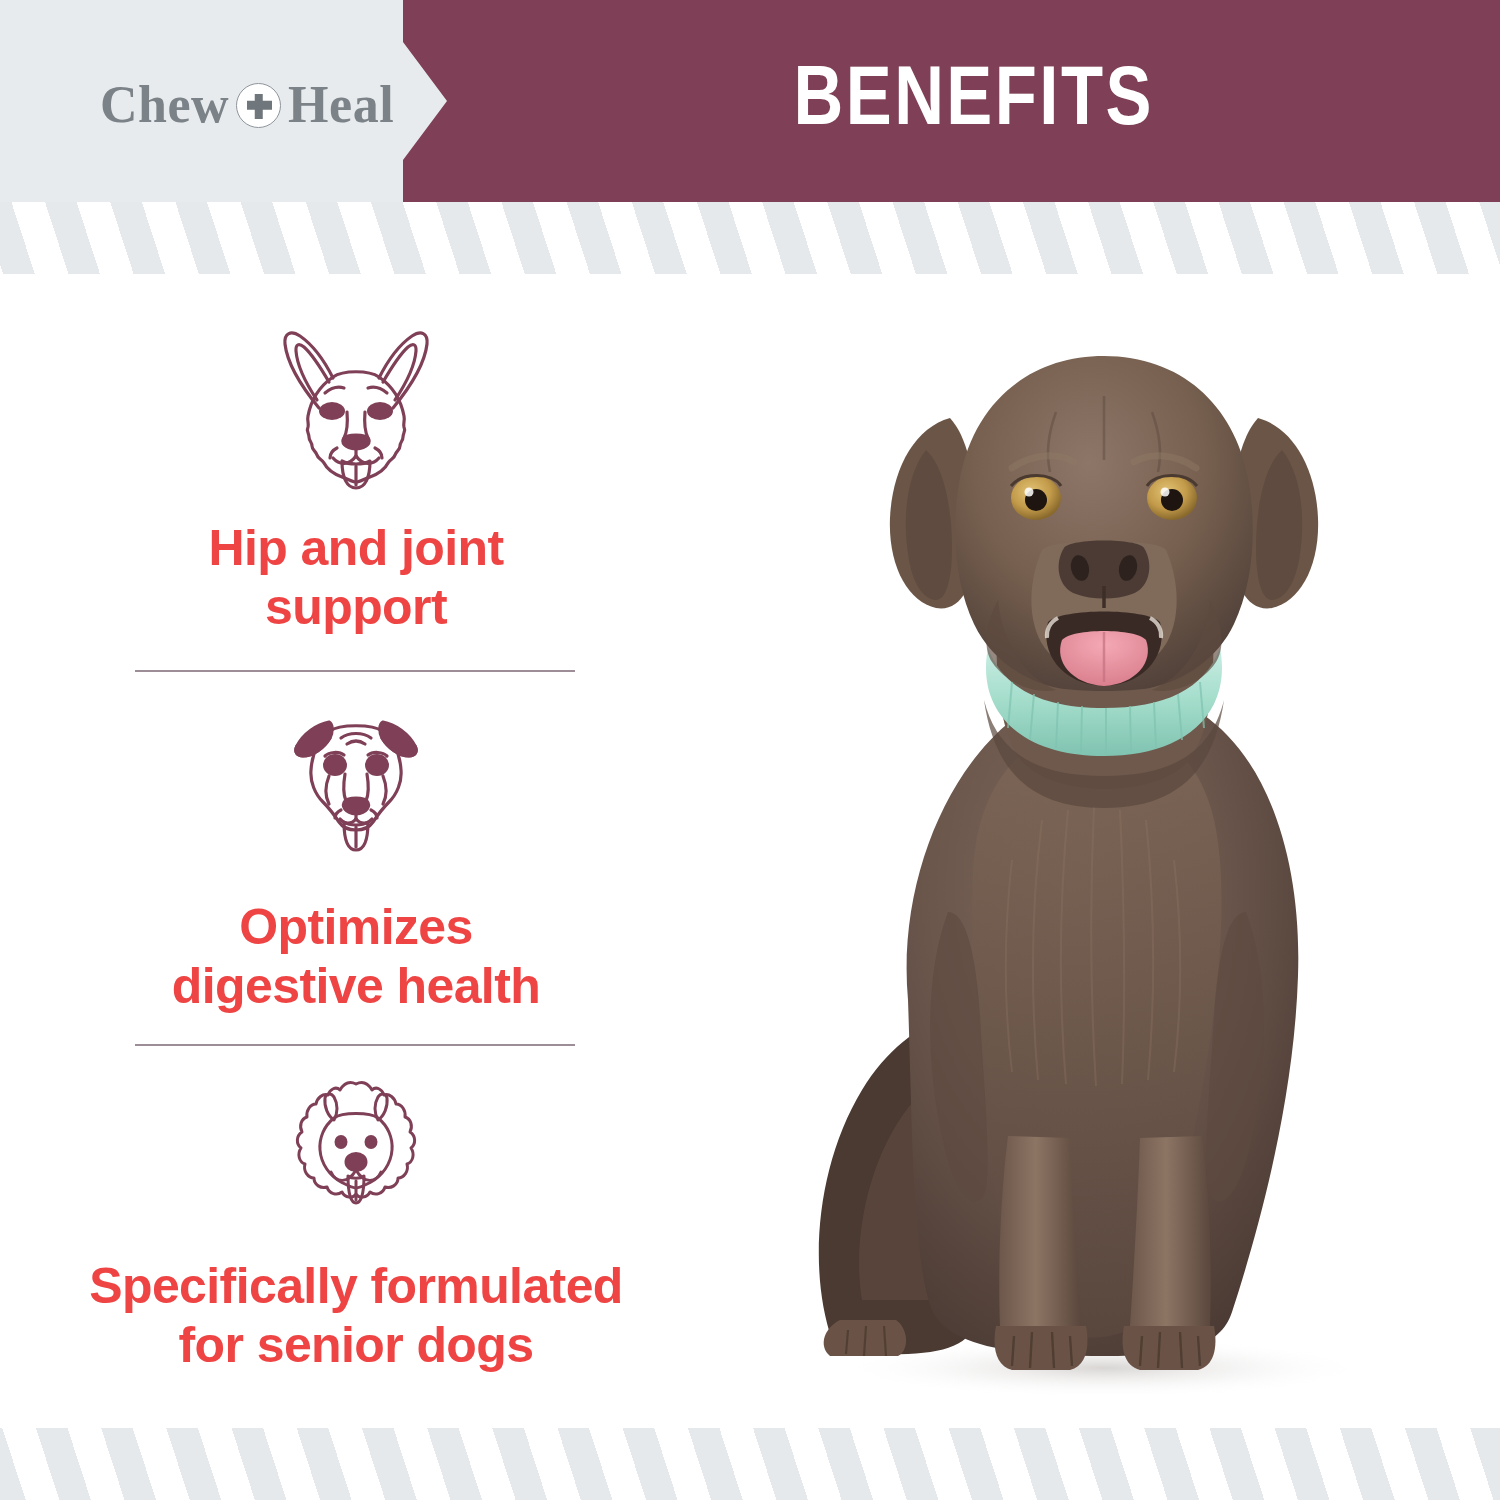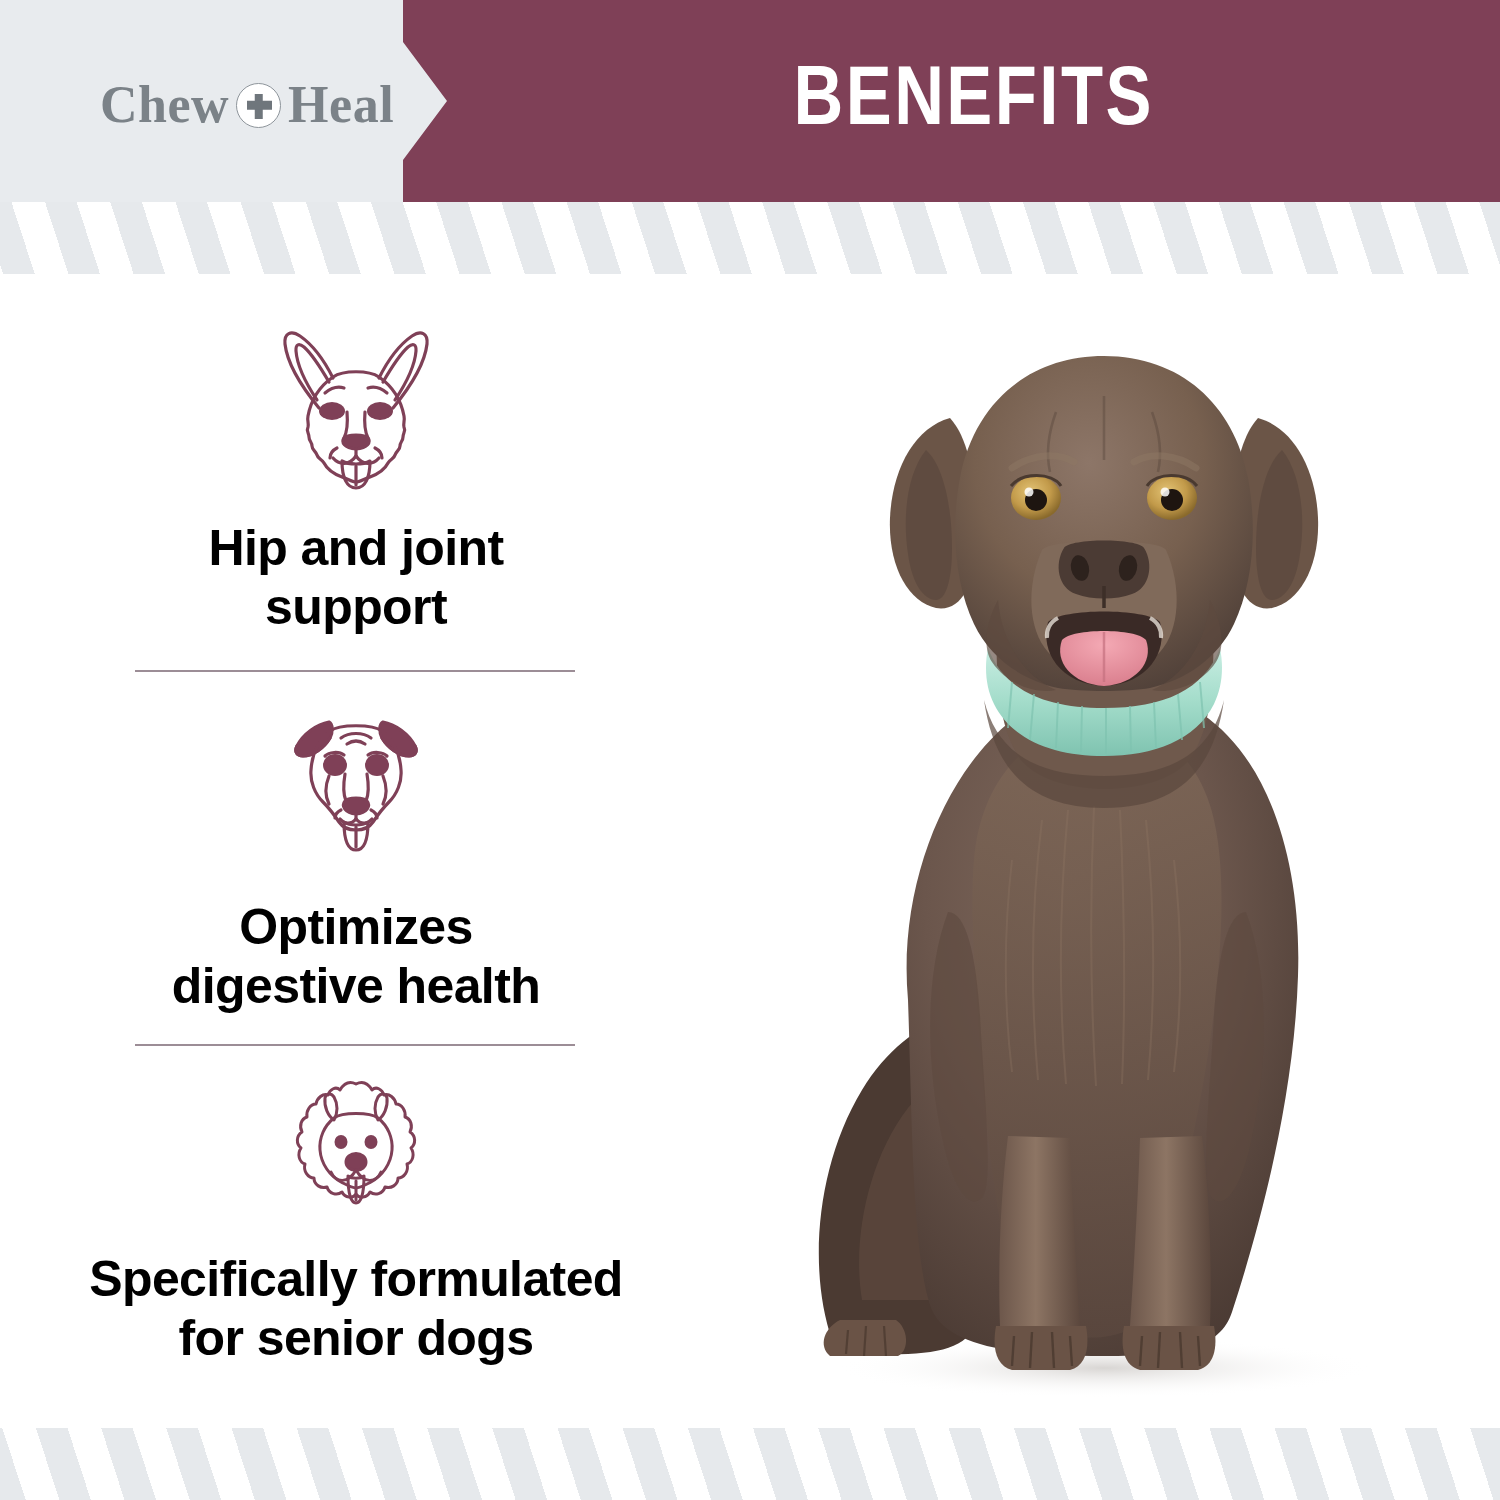--- a/index.html
+++ b/index.html
@@ -136,28 +136,28 @@
 
   .benefit-icon {
     display:block;
   }
 
   .benefit-label {
     font-family:"Liberation Sans", sans-serif;
     font-weight:700;
     font-size:50px;
     line-height:1.18;
-    color:#000000;
+    color:#ef4444;
     text-align:center;
     letter-spacing:-0.6px;
     white-space:pre-line;
   }
   #benefit-1 .benefit-label { margin-top:24px; width:520px; }
   #benefit-2 .benefit-label { margin-top:40px; width:620px; }
-  #benefit-3 .benefit-label { margin-top:28px; width:700px;text-align:center; }
+  #benefit-3 .benefit-label { margin-top:35px; width:700px;text-align:center; }
 
   .divider {
     position:absolute;
     left:135px; width:440px; height:2px;
     background:#8b7984;
     opacity:.85;
   }
   #divider-1 { top:374px; }
   #divider-2 { top:748px; }
 

